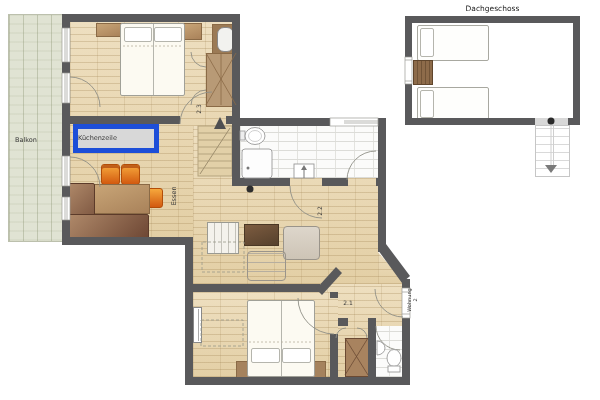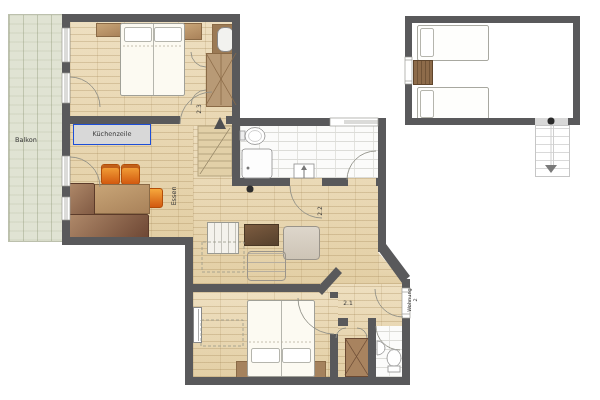--- a/index.html
+++ b/index.html
@@ -37,21 +37,21 @@
   .tvcab{background:#f4f2ec;border:1px solid #9a9a92;
     background-image:repeating-linear-gradient(90deg, rgba(0,0,0,0) 0 6px, #c4c2ba 6px 7px);}
   .radiator{background:#fff;border:1px solid #888;}
   .radiator::after{content:"";position:absolute;left:50%;top:1px;bottom:1px;border-left:1px solid #aaa;}
   .atticbed{background:#fefefc;border:1px solid #a8a8a0;border-radius:2px;}
   .dresser{background:#8d6b4a;border:1px solid #5f452c;
     background-image:repeating-linear-gradient(90deg, rgba(0,0,0,0) 0 3px, rgba(60,40,20,.35) 3px 4px);}
   .stairsdown{background:#fff;border:1px solid #c6c6c6;
     background-image:repeating-linear-gradient(0deg, rgba(0,0,0,0) 0 7px, #d9d9d9 7px 8px);}
   .stairsdown::after{content:"";position:absolute;left:50%;top:0;bottom:8px;border-left:1px solid #cfcfcf;}
-  .kbox{background:var(--label_box,#d8d8d8);border:1px solid #1d4ed8;display:flex;align-items:center;justify-content:center;}
+  .kbox{background:var(--label_box,#d8d8d8);border:5px solid #1d4ed8;display:flex;align-items:center;justify-content:flex-start;}
   
   .lbl{color:#3a3a3a;font-size:6.5px;line-height:1.1;text-align:center;white-space:nowrap;}
   .lbl.v{transform:rotate(-90deg);transform-origin:center;}
   .title{color:#222;font-size:7.5px;text-align:center;}
   .z1{z-index:1}.z2{z-index:2}.z3{z-index:3}.z4{z-index:4}
   svg{position:absolute;left:0;top:0;pointer-events:none;}
 </style>
 </head>
 <body>
 
@@ -212,14 +212,15 @@
 
   <div class="abs lbl z4" style="left:8px;top:137px;width:36px;">Balkon</div>
   <div class="abs lbl v z4" style="left:161px;top:191px;width:30px;height:10px;">Essen</div>
   <div class="abs lbl v z4" style="left:192px;top:105px;width:16px;height:8px;font-size:6px;">2.3</div>
   <div class="abs lbl v z4" style="left:313px;top:207px;width:16px;height:8px;font-size:6px;">2.2</div>
   <div class="abs lbl z4" style="left:338px;top:300px;width:20px;font-size:6px;">2.1</div>
   <div class="abs lbl v z4" style="left:398px;top:294px;width:30px;height:12px;font-size:5px;">
     <span>Wohnung</span><br>
     <span>2</span>
   </div>
+  <div class="abs title z4" style="left:405px;top:4px;width:175px;">Dachgeschoss</div>
 
 </div>
 
 </body></html>

